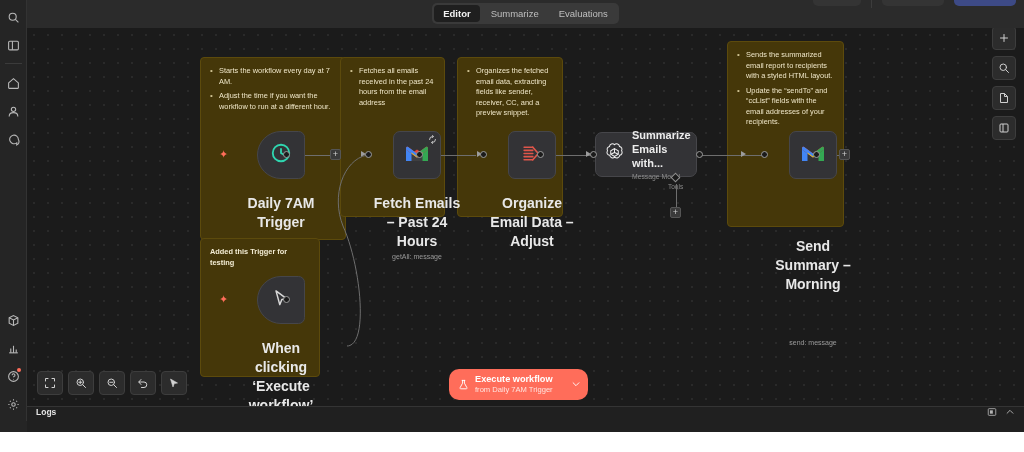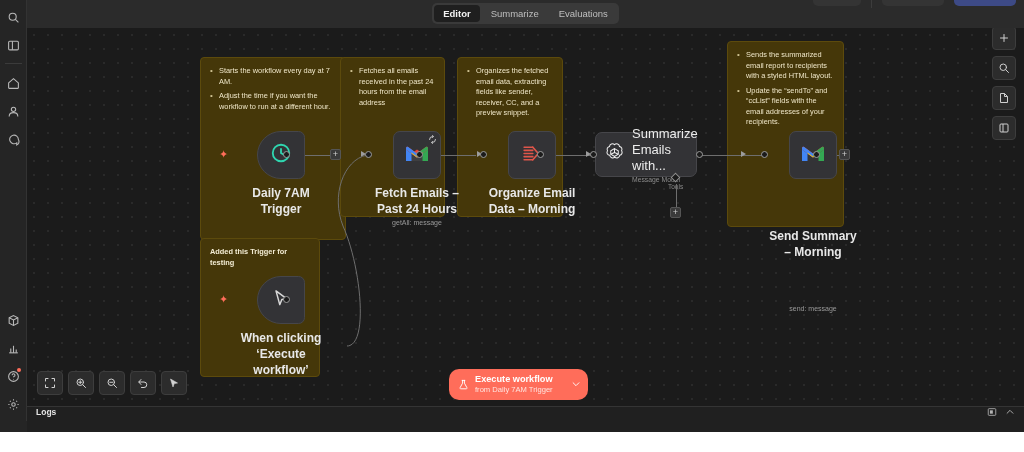--- a/index.html
+++ b/index.html
@@ -98,40 +98,40 @@
   .node-box {
     width: 48px; height: 48px;
     background: #333336;
     border: 1px solid #46464a;
     border-radius: 7px;
     display: flex; align-items: center; justify-content: center;
     position: relative;
   }
   .node-box.trigger { border-top-left-radius: 26px; border-bottom-left-radius: 26px; }
   .node-label {
-    margin-top: 6px; font-size: 12px; color: #e8e8e8; text-align: center;
+    margin-top: 15px; font-size: 14px; color: #e8e8e8; text-align: center;
     line-height: 1.35; width: 92px; font-weight: bold;
   }
   .node-sub {
     margin-top: 2px; font-size: 7px; color: #9a9a9a; text-align: center;
   }
   .retry-badge {
     position: absolute; top: 3px; right: 3px;
     width: 9px; height: 9px; color: #cfcfcf;
   }
   .retry-badge svg { width: 9px; height: 9px; display:block; }
 
   
   .node-wide {
     position: absolute;
     width: 102px; height: 45px;
     background: #333336; border: 1px solid #46464a; border-radius: 7px;
     display: flex; align-items: center; padding: 0 8px; gap: 7px;
   }
-  .node-wide .wtitle { font-size: 13px; color: #ececec; line-height: 1.25; font-weight: normal; }
+  .node-wide .wtitle { font-size: 11px; color: #ececec; line-height: 1.25; font-weight: bold; }
   .node-wide .wsub { font-size: 6.8px; color: #8d8d8d; margin-top: 2px; }
 
   
   .port {
     position: absolute; width: 7px; height: 7px; border-radius: 50%;
     background: #1b1b1b; border: 1.4px solid #9c9c9c;
   }
   .wire { position: absolute; height: 1px; background: #6e6e6e; }
   .wire-v { position: absolute; width: 1px; background: #6e6e6e; }
   .arrow {
@@ -419,21 +419,21 @@
               <line x1="4" y1="8" x2="15" y2="8"></line>
               <line x1="4" y1="12" x2="15" y2="12"></line>
               <line x1="4" y1="16" x2="15" y2="16"></line>
               <line x1="4" y1="20" x2="15" y2="20"></line>
               <path d="M15 4 L22 12 L15 20"></path>
               <line x1="22" y1="12" x2="26" y2="12"></line>
             </g>
           </svg>
         </span>
       </div>
-      <div class="node-label">Organize Email Data – Morning</div>
+      <div class="node-label">Organize Email Data – Adjust</div>
     </div>
     <div class="port" style="left:453px; top:123px;"></div>
     <div class="port" style="left:510px; top:123px;"></div>
 
     <div class="node-wide" style="left:568px; top:104px;">
       <span>
         <svg viewBox="0 0 24 24" style="width:21px;height:21px;" fill="none" stroke="#f0f0f0" stroke-width="1.15">
           <path d="M12 3.1a3.3 3.3 0 0 1 5.7 2 3.3 3.3 0 0 1 2.4 4.9 3.3 3.3 0 0 1-2.1 5.2 3.3 3.3 0 0 1-5.7 2 3.3 3.3 0 0 1-5.7-2A3.3 3.3 0 0 1 4 10a3.3 3.3 0 0 1 2.3-4.9A3.3 3.3 0 0 1 12 3.1z"></path>
           <path d="M12 7.5 16.3 10v4L12 16.5 7.7 14v-4z"></path>
           <path d="M12 7.5v4.5l4.3 2M12 12 7.7 14"></path>

